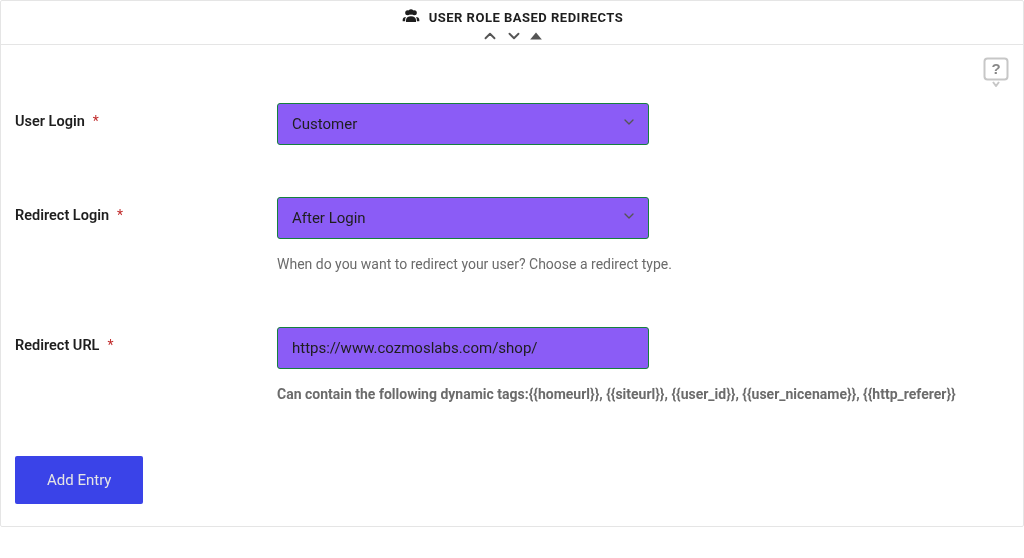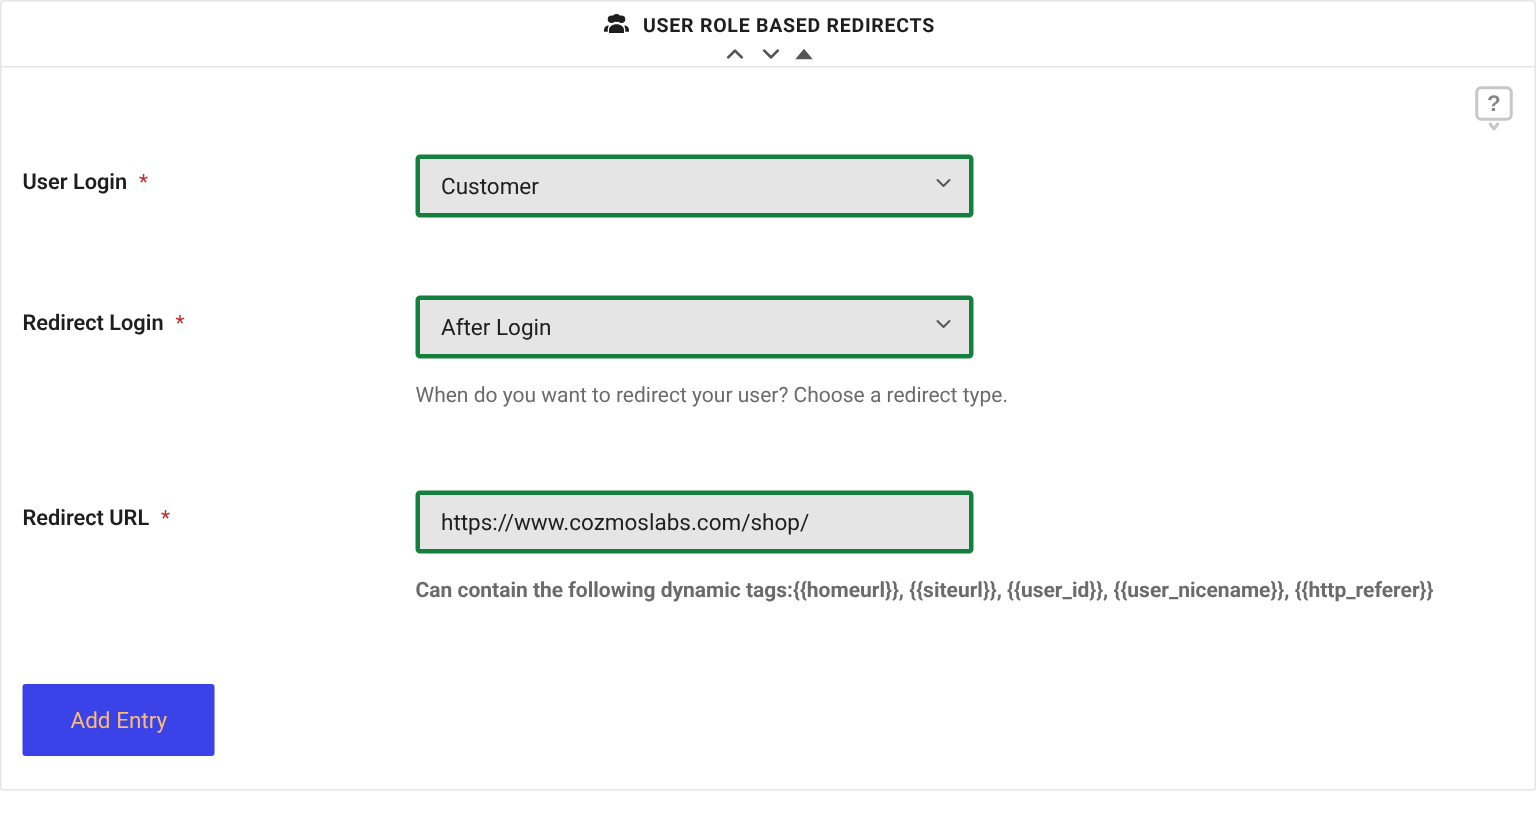--- a/index.html
+++ b/index.html
@@ -77,45 +77,45 @@
     .form-field-col {
       flex: 1;
     }
     .select-wrap {
       position: relative;
       width: 372px;
     }
     .select, .text-input {
       width: 372px;
       height: 42px;
-      border: 3px solid #15803d;
+      border: 1px solid #15803d;
       border-radius: 3px;
       padding: 0 14px;
       font-size: 15px;
       color: #1e1e1e;
-      background: #e5e5e5;
+      background: #8b5cf6;
       appearance: none;
       font-family: inherit;
     }
     .select-chevron {
       position: absolute;
       right: 12px;
       top: 50%;
       transform: translateY(-50%);
       pointer-events: none;
     }
     .help-text {
       font-size: 14px;
       color: #6b6b6b;
       margin-top: 16px;
       line-height: 1.4;
     }
     .btn-primary {
       background: #3a43e8;
-      color: #fdba74;
+      color: #e5e5e5;
       border: none;
       padding: 0 32px;
       height: 48px;
       font-size: 15px;
       cursor: pointer;
       border-radius: 2px;
       font-family: inherit;
     }
     .btn-row {
       margin-bottom: 22px;

